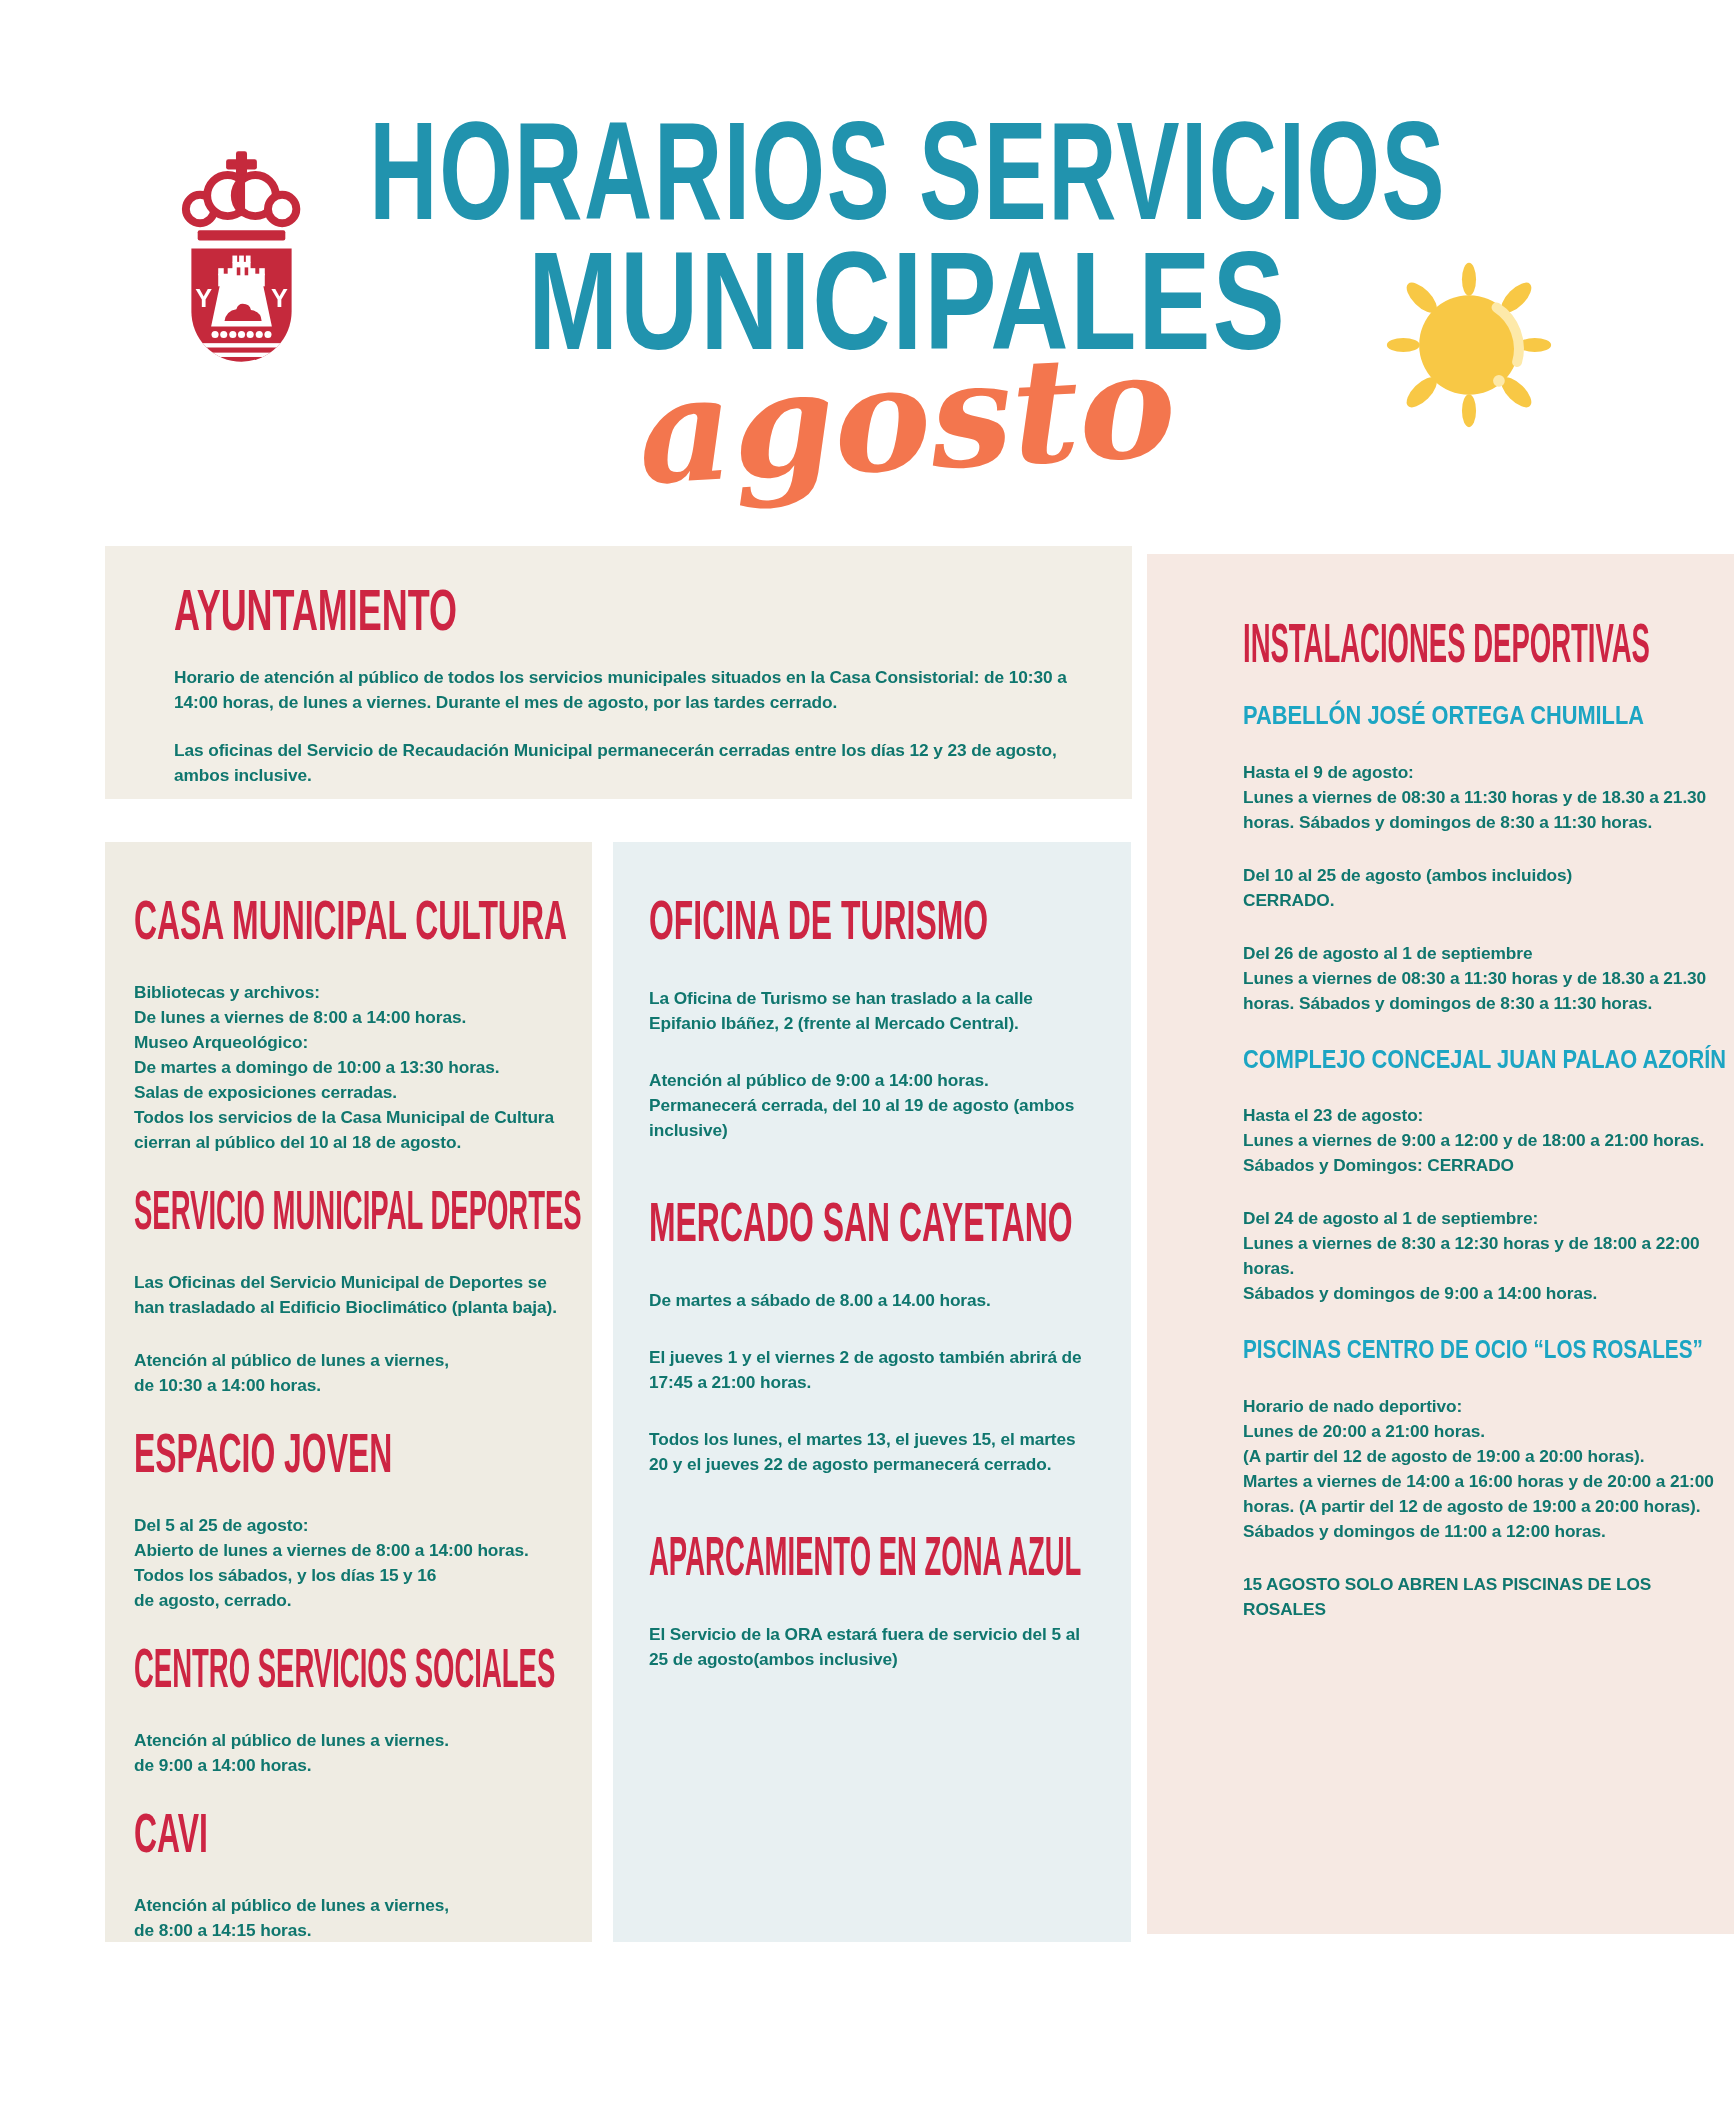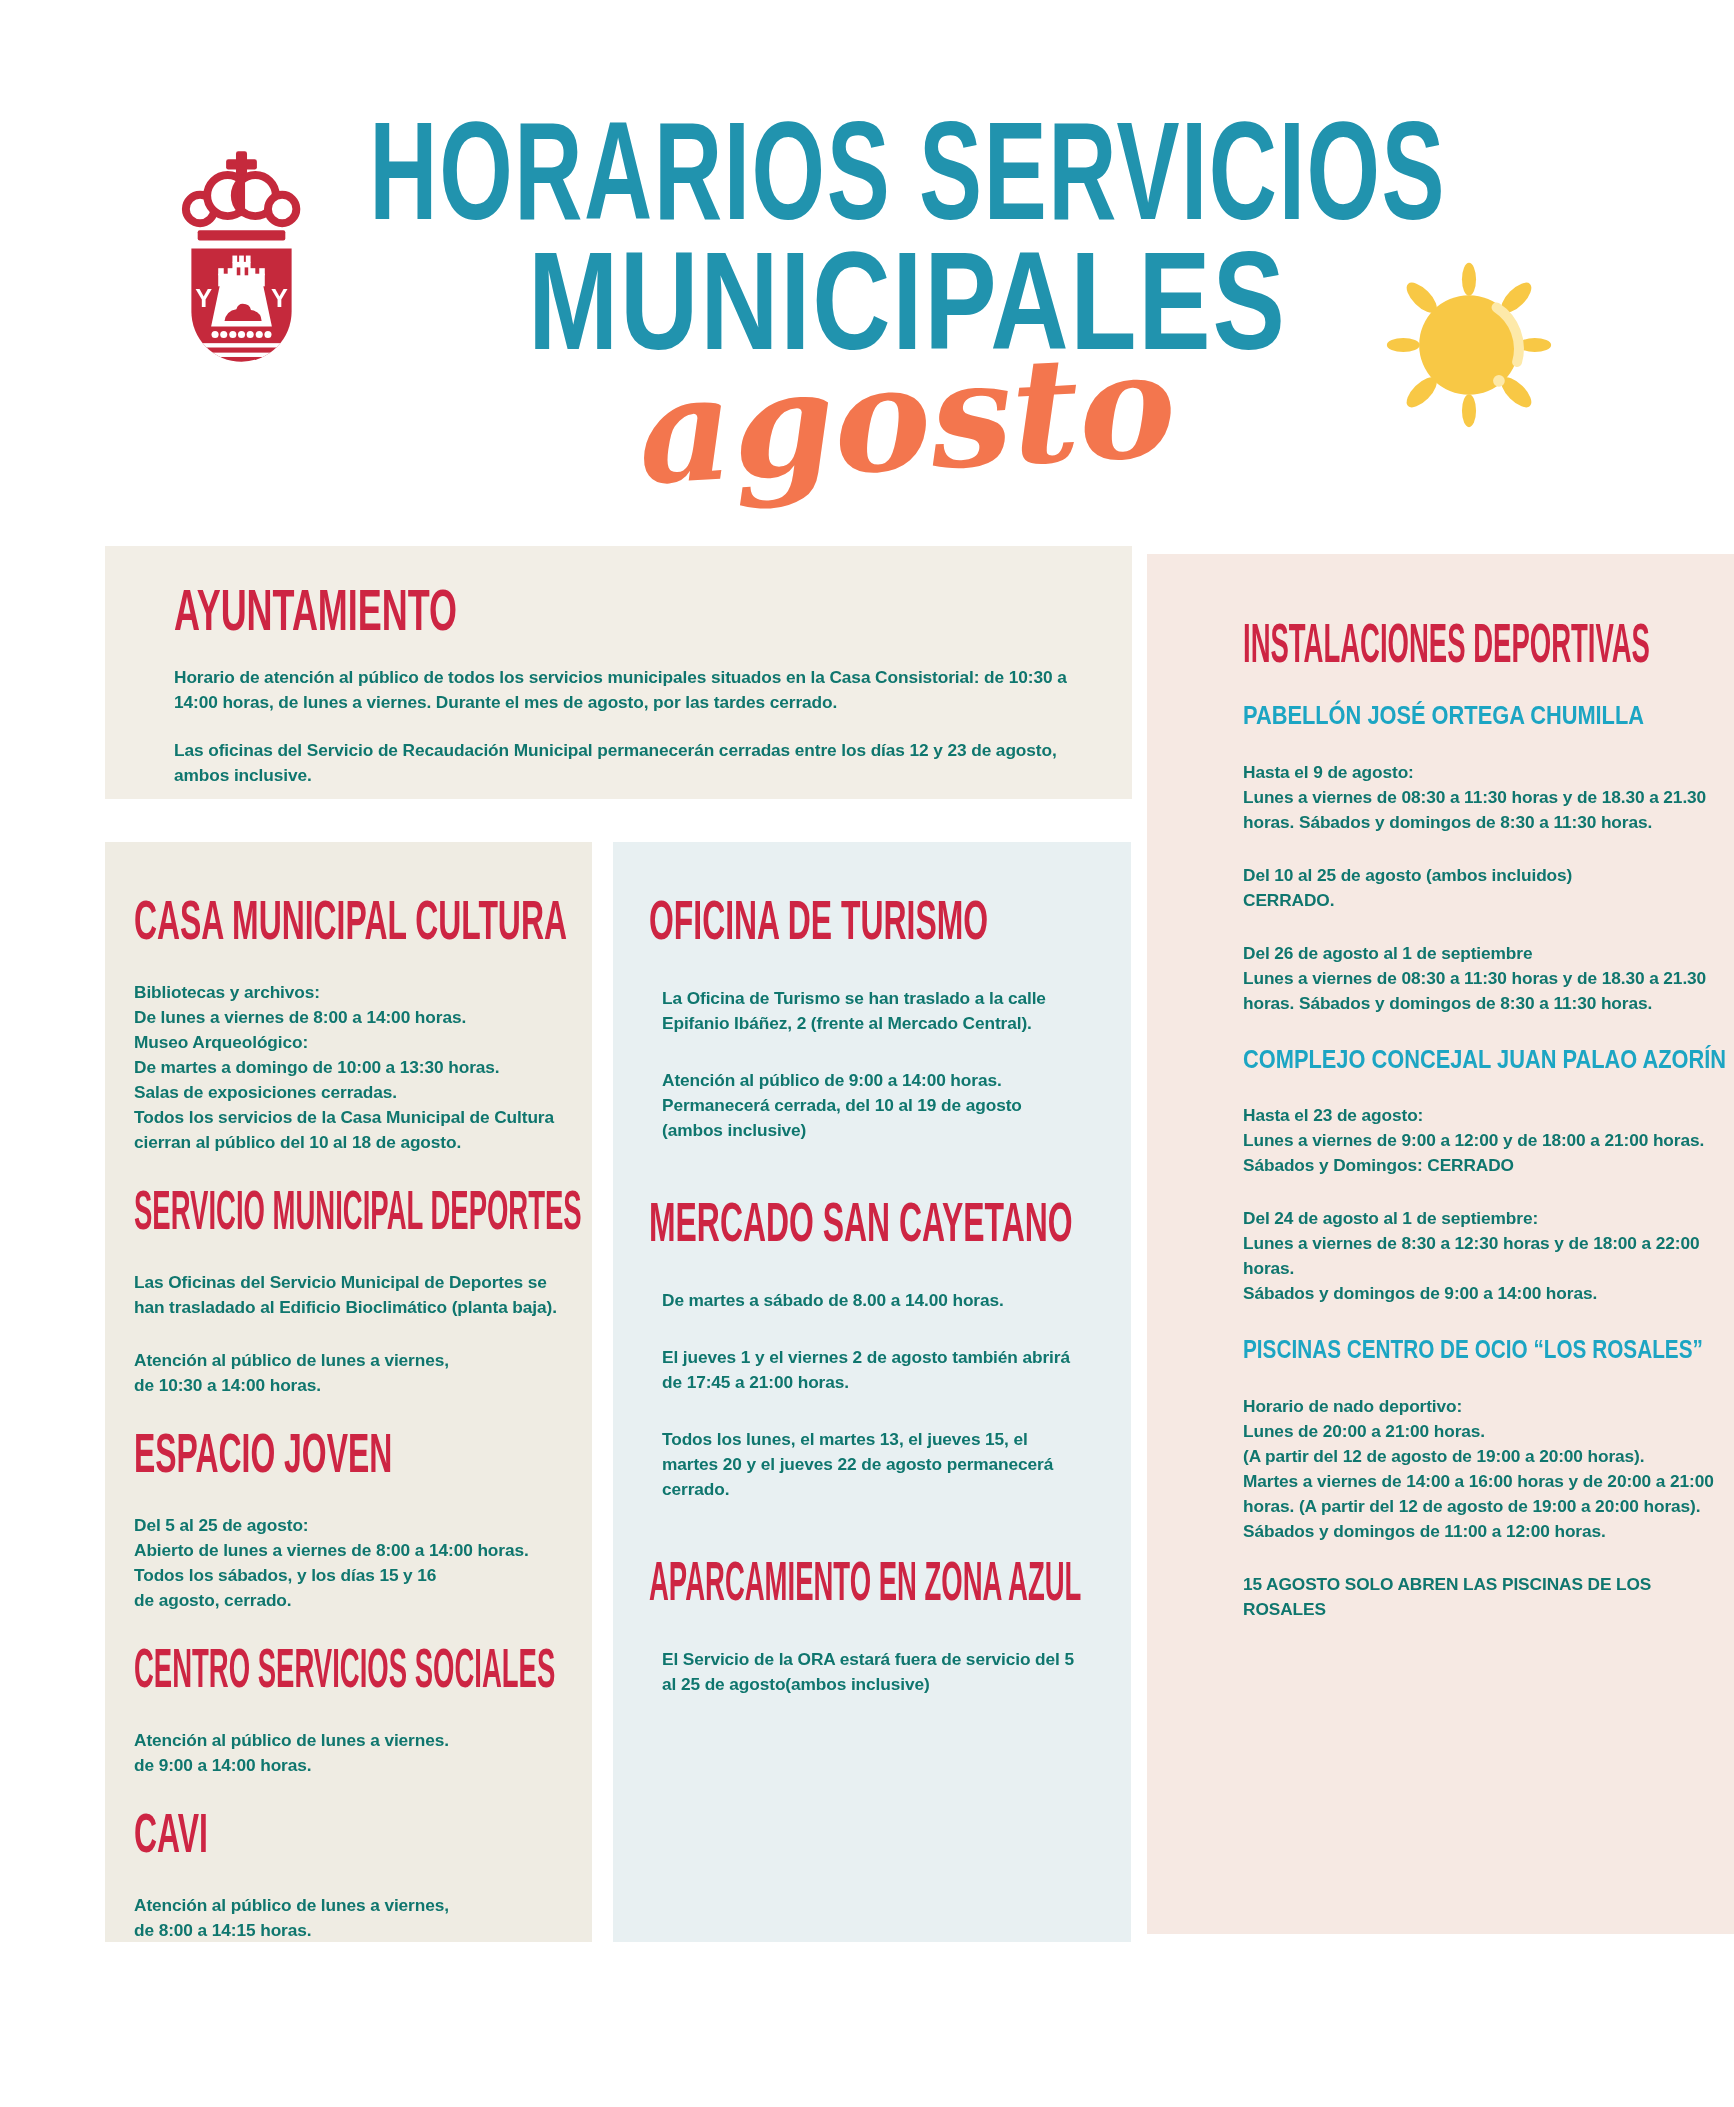--- a/index.html
+++ b/index.html
@@ -48,21 +48,21 @@
   
   .p{
     margin:0 0 28px 0;white-space:pre-line;
     font-size:17.3px;line-height:25px;font-weight:700;
     color:#0f766e;letter-spacing:-0.1px;
   }
   #box-ayto .p{margin-bottom:23px;}
   .section{margin-bottom:26px;}
   #box-mid .section{margin-bottom:52px;}
   #box-mid .red-h{margin-bottom:38px;}
-  #box-mid .p{margin-bottom:32px;margin-left:13px;}
+  #box-mid .p{margin-bottom:32px;}
   #box-right .red-h{margin-bottom:29px;}
 </style>
 </head>
 <body>
 
 <div id="poster">
 
   <svg class="logo" viewBox="0 0 310 560" aria-hidden="true">
     <rect x="141" y="6" width="28" height="72" rx="6" fill="#c5293c"></rect>
     <rect x="116" y="26" width="78" height="26" rx="6" fill="#c5293c"></rect>

